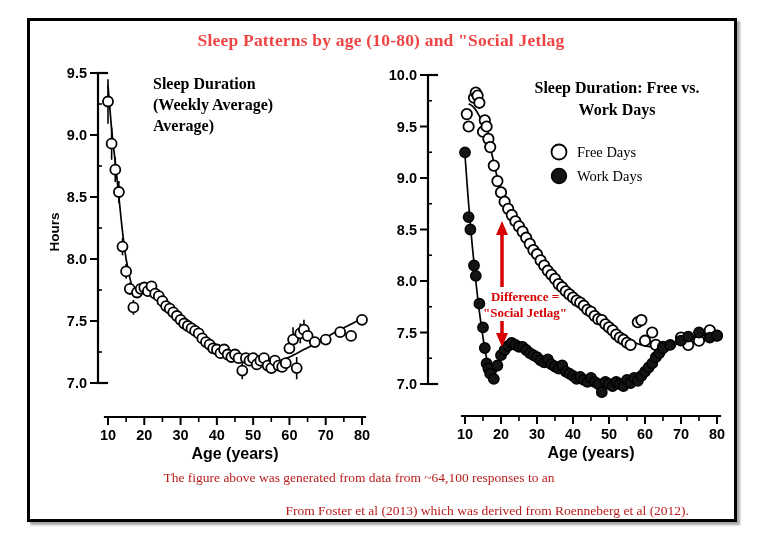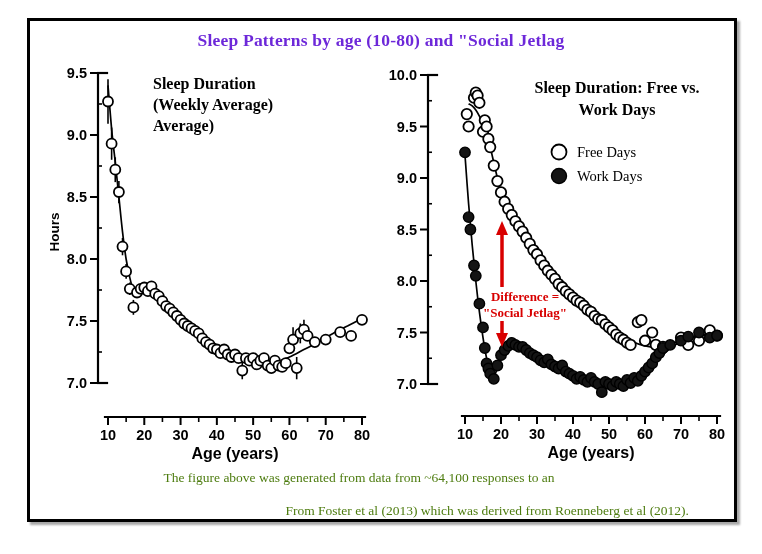--- a/index.html
+++ b/index.html
@@ -2,21 +2,21 @@
 <html><head>
 <meta charset="utf-8">
 <style>
   html,body{margin:0;padding:0;background:#fff;}
   .page{position:relative;width:762px;height:554px;background:#fff;overflow:hidden;
         font-family:"Liberation Serif",serif;}
   .frame{position:absolute;left:27px;top:18px;width:704px;height:498px;
          border:3px solid #000;box-shadow:3px 3px 2px #a8a8a8;}
   .fig-title{position:absolute;left:0;top:30px;width:762px;text-align:center;
              font:bold 17.5px "Liberation Serif",serif;letter-spacing:.2px;}
-  .cap{position:absolute;left:0;width:718px;font:13.5px "Liberation Serif",serif;color:#4d7c0f;}
+  .cap{position:absolute;left:0;width:718px;font:13.5px "Liberation Serif",serif;color:#b91c1c;}
   .cap1{top:470px;text-align:center;}
   .cap2{top:487px;text-align:center;}
   .cap3{top:503px;text-align:right;padding-right:29px;box-sizing:border-box;}
   svg{position:absolute;overflow:visible;}
   #chart-left{left:30px;top:55px;}
   #chart-right{left:395px;top:55px;}
   .axis{stroke:#000;stroke-width:2.2;stroke-linecap:square;}
   .tick{stroke:#000;stroke-width:2;}
   .mtick{stroke:#000;stroke-width:1.6;}
   .ticklabel{font:bold 14.5px "Liberation Sans",sans-serif;fill:#000;}
@@ -28,21 +28,21 @@
   .curve{fill:none;stroke:#000;stroke-width:1.7;}
   .pt-open{fill:#fff;stroke:#000;stroke-width:1.8;}
   .pt-fill{fill:#141414;stroke:#000;stroke-width:1.4;}
   .err{stroke:#000;stroke-width:1.6;}
 </style>
 </head>
 <body>
 
 <div class="page">
   <div class="frame"></div>
-  <div class="fig-title" style="color: #6d28d9;">Sleep Patterns by age (10-80) and "Social Jetlag</div>
+  <div class="fig-title" style="color: #ef4444;">Sleep Patterns by age (10-80) and "Social Jetlag</div>
   <svg id="chart-left" width="358" height="412" viewBox="0 0 358 412">
       <g>
         <line x1="68" y1="18" x2="68" y2="328" class="axis"></line>
         <line x1="68" y1="18" x2="77" y2="18" class="axis"></line>
         <line x1="68" y1="328" x2="77" y2="328" class="axis"></line>
         <line x1="60" y1="18" x2="68" y2="18" class="tick"></line>
         <text x="57" y="23" text-anchor="end" class="ticklabel">9.5</text>
         <line x1="60" y1="80" x2="68" y2="80" class="tick"></line>
         <text x="57" y="85" text-anchor="end" class="ticklabel">9.0</text>
         <line x1="60" y1="142" x2="68" y2="142" class="tick"></line>

